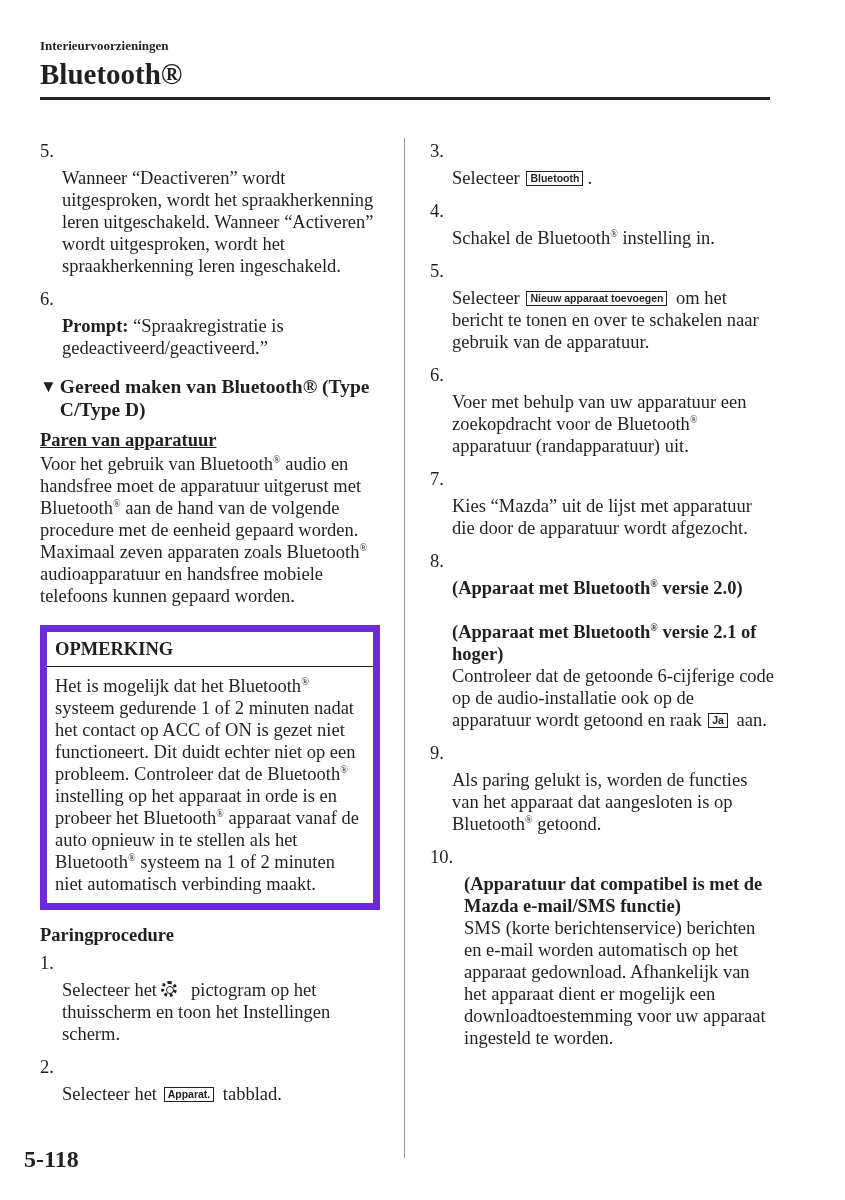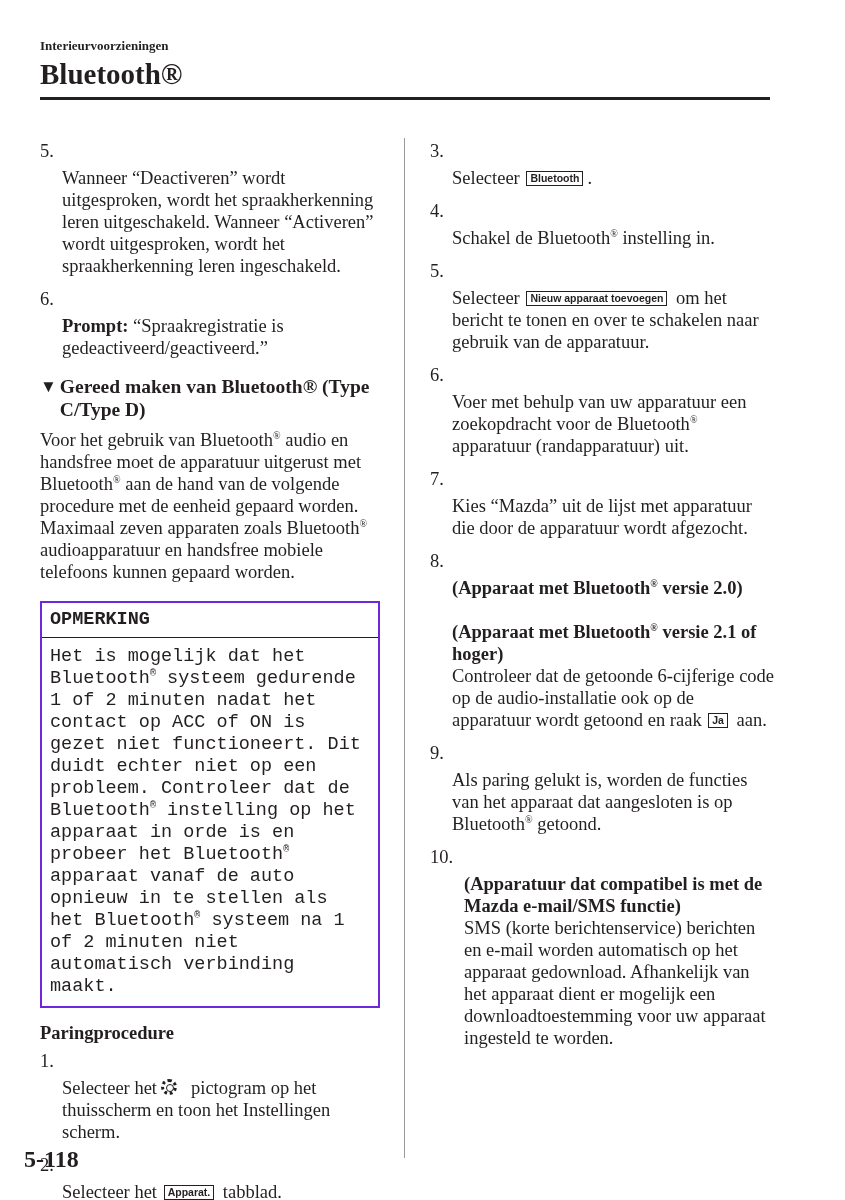--- a/index.html
+++ b/index.html
@@ -17,21 +17,21 @@
   .num2 { min-width:34px; }
   .txt { flex:1;margin-top:27px; }
   sup { font-size:10px; line-height:0; vertical-align:super; }
   .b { font-weight:bold; }
   .h3 { font-weight:bold; font-size:19.5px; line-height:23px; margin:16px 0 8px 0; display:flex; }
   .h3 .tri { font-size:17px; margin-right:3px; }
   .sub-u { font-weight:bold; text-decoration:underline; margin-bottom:2px; }
   .sub-b { font-weight:bold; margin:14px 0 6px 0; }
   .btn { display:inline-block; border:1px solid #231f20; font-family:"Liberation Sans", sans-serif;
     font-weight:bold; font-size:10.5px; line-height:13px; padding:0 3px; vertical-align:2px; margin:0 4px 0 2px; }
-  .note { border:2px solid #6d28d9; margin:18px 0 4px 0;font-family:Liberation Mono, monospace; }
+  .note { border:7px solid #6d28d9; margin:18px 0 4px 0; }
   .note-h { font-weight:bold; padding:6px 8px; border-bottom:1px solid #231f20; }
   .note-b { padding:8px 8px 8px 8px; }
   .gear { display:inline-block; width:16px; height:16px; border-radius:50%; border:3px dotted #231f20;
     box-sizing:border-box; vertical-align:-1px; margin:0 14px 0 4px; position:relative; }
   .gear::after { content:""; position:absolute; left:2px; top:2px; width:6px; height:6px; border:1.5px solid #231f20; border-radius:50%; }
   .page-num { position:absolute; left:24px; top:1146px; font-size:24px; font-weight:bold; }
 </style>
 </head>
 <body>
 
@@ -45,20 +45,21 @@
     <span class="txt">Wanneer “Deactiveren” wordt uitgesproken, wordt het spraakherkenning leren uitgeschakeld. Wanneer “Activeren” wordt uitgesproken, wordt het spraakherkenning leren ingeschakeld.</span>
   </div>
   <div class="item">
     <span class="num">6.</span>
     <span class="txt"><span class="b">Prompt:</span><span> “Spraakregistratie is gedeactiveerd/geactiveerd.”</span></span>
   </div>
   <div class="h3">
     <span class="tri">▼</span>
     <span>Gereed maken van Bluetooth® (Type C/Type D)</span>
   </div>
+  <div class="sub-u">Paren van apparatuur</div>
   <div><span>Voor het gebruik van Bluetooth</span><sup>®</sup><span> audio en handsfree moet de apparatuur uitgerust met Bluetooth</span><sup>®</sup><span> aan de hand van de volgende procedure met de eenheid gepaard worden. Maximaal zeven apparaten zoals Bluetooth</span><sup>®</sup><span> audioapparatuur en handsfree mobiele telefoons kunnen gepaard worden.</span></div>
   <div class="note">
     <div class="note-h">OPMERKING</div>
     <div class="note-b"><span>Het is mogelijk dat het Bluetooth</span><sup>®</sup><span> systeem gedurende 1 of 2 minuten nadat het contact op ACC of ON is gezet niet functioneert. Dit duidt echter niet op een probleem. Controleer dat de Bluetooth</span><sup>®</sup><span> instelling op het apparaat in orde is en probeer het Bluetooth</span><sup>®</sup><span> apparaat vanaf de auto opnieuw in te stellen als het Bluetooth</span><sup>®</sup><span> systeem na 1 of 2 minuten niet automatisch verbinding maakt.</span></div>
   </div>
   <div class="sub-b">Paringprocedure</div>
   <div class="item">
     <span class="num">1.</span>
     <span class="txt"><span>Selecteer het</span><span class="gear"></span><span>pictogram op het thuisscherm en toon het Instellingen scherm.</span></span>
   </div>

